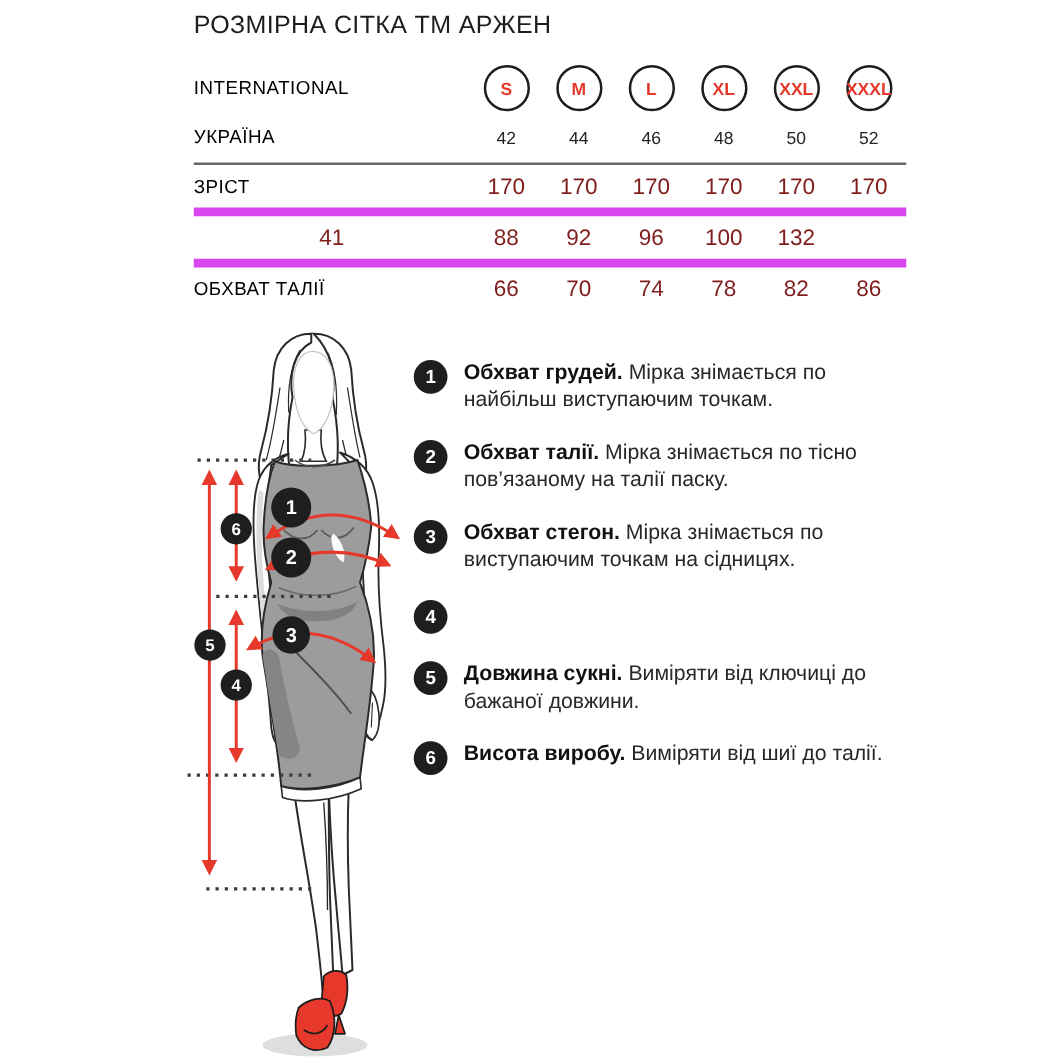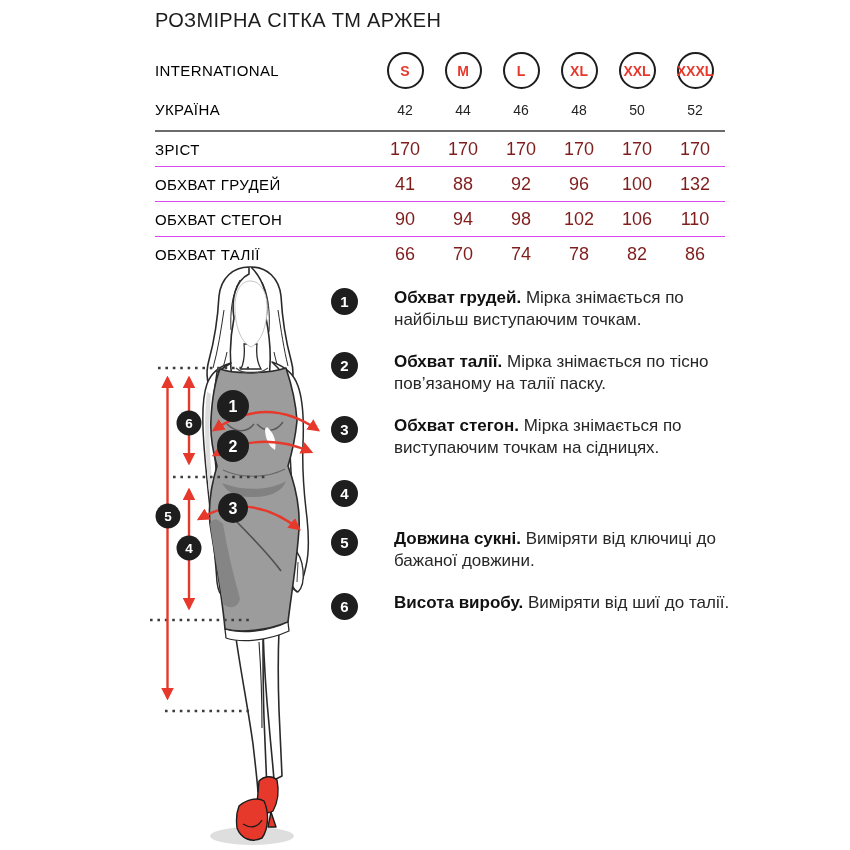--- a/index.html
+++ b/index.html
@@ -5,37 +5,37 @@
   html,body{margin:0;padding:0;background:#fff;}
   body{width:850px;height:850px;position:relative;overflow:hidden;
        font-family:"Liberation Sans",sans-serif;color:#1d1d1d;}
   .page-title{position:absolute;left:155px;top:9px;font-size:20px;font-weight:400;
        letter-spacing:.3px;color:#1d1d1d;white-space:nowrap;}
   
   .tbl{position:absolute;left:155px;top:50px;width:570px;}
   .trow{display:grid;grid-template-columns:221px repeat(6,58px);align-items:center;}
   .trow-int{height:41px;}
   .trow-ua{height:37px;}
-  .trow-data{height:34px;border-bottom:1px solid #d946ef;}
+  .trow-data{height:34px;border-bottom:7px solid #d946ef;}
   .trow-data:last-child{border-bottom:none;}
   .tbl-divider{border-top:2px solid #6b6b6b;margin-top:2px;}
   .tlabel{font-size:15px;letter-spacing:.4px;color:#000000;}
   .tcell{text-align:center;}
   .ua-val{font-size:14px;color:#242424;}
   .gray-val{font-size:18px;color:#7f1d1d;}
   .size-circle{width:33px;height:33px;border:2px solid #1d1d1d;border-radius:50%;
        display:flex;align-items:center;justify-content:center;margin:0 auto;
        color:#e6392c;font-size:14px;font-weight:600;white-space:nowrap;overflow:visible;}
   
   .legend{position:absolute;left:331px;top:287px;width:402px;}
   .legend-item{display:grid;grid-template-columns:27px 1fr;column-gap:13px;margin-bottom:21px;}
   .legend-badge{width:27px;height:27px;border-radius:50%;background:#1e1e1e;color:#fff;
        font-size:15px;font-weight:700;display:flex;align-items:center;justify-content:center;
        margin-top:1px;}
-  .legend-text{font-size:17px;line-height:21.5px;color:#272727;max-width:360px;margin-left:23px;}
+  .legend-text{font-size:17px;line-height:21.5px;color:#272727;max-width:360px;}
   .legend-text .term{font-weight:700;color:#111;}
   
   .figure-svg{position:absolute;left:135px;top:262px;}
 </style>
 </head>
 <body>
 
 <div class="page-title">РОЗМІРНА СІТКА ТМ АРЖЕН</div>
 
 <div class="tbl">
@@ -73,36 +73,26 @@
   <div class="trow trow-data">
     <div class="tlabel">ЗРІСТ</div>
     <div class="tcell gray-val">170</div>
     <div class="tcell gray-val">170</div>
     <div class="tcell gray-val">170</div>
     <div class="tcell gray-val">170</div>
     <div class="tcell gray-val">170</div>
     <div class="tcell gray-val">170</div>
   </div>
   <div class="trow trow-data">
-    <div class="tlabel">ОБХВАТ ГРУДЕЙ</div>
     <div class="tcell gray-val">41</div>
     <div class="tcell gray-val">88</div>
     <div class="tcell gray-val">92</div>
     <div class="tcell gray-val">96</div>
     <div class="tcell gray-val">100</div>
     <div class="tcell gray-val">132</div>
-  </div>
-  <div class="trow trow-data">
-    <div class="tlabel">ОБХВАТ СТЕГОН</div>
-    <div class="tcell gray-val">90</div>
-    <div class="tcell gray-val">94</div>
-    <div class="tcell gray-val">98</div>
-    <div class="tcell gray-val">102</div>
-    <div class="tcell gray-val">106</div>
-    <div class="tcell gray-val">110</div>
   </div>
   <div class="trow trow-data">
     <div class="tlabel">ОБХВАТ ТАЛІЇ</div>
     <div class="tcell gray-val">66</div>
     <div class="tcell gray-val">70</div>
     <div class="tcell gray-val">74</div>
     <div class="tcell gray-val">78</div>
     <div class="tcell gray-val">82</div>
     <div class="tcell gray-val">86</div>
   </div>

